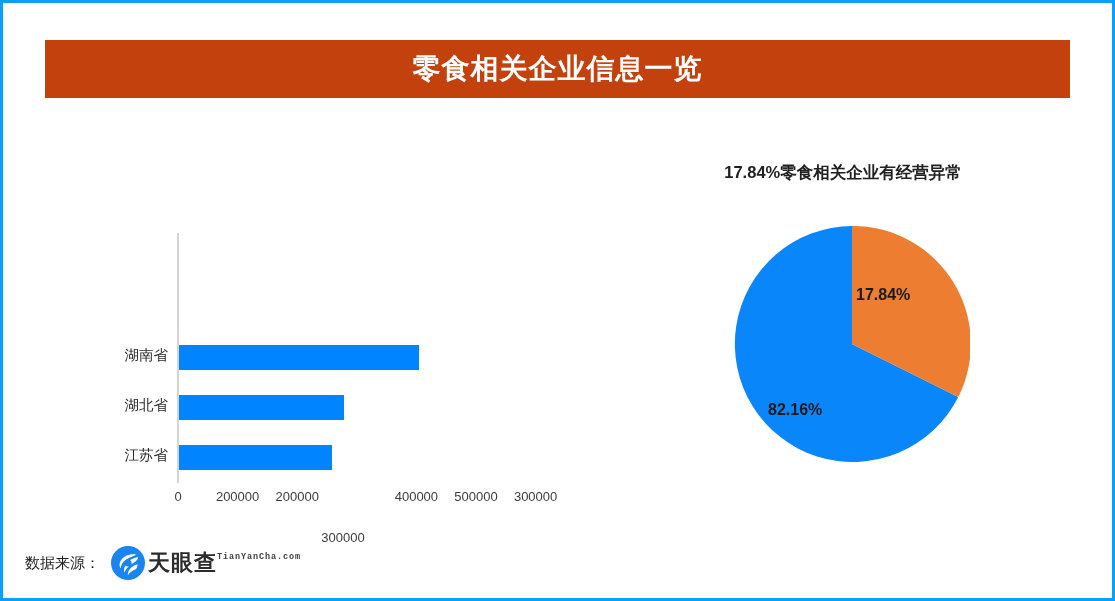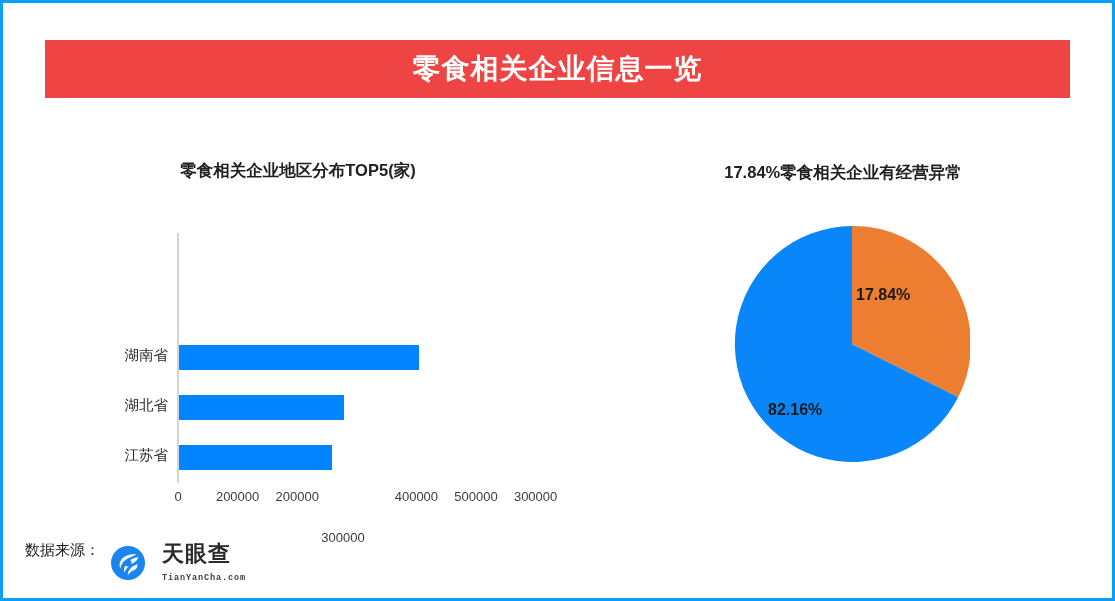--- a/index.html
+++ b/index.html
@@ -14,21 +14,21 @@
     width: 1115px; height: 601px;
     background: #ffffff;
     border: 3px solid #0c9ffa;
   }
 
   
   #header-banner {
     position: absolute;
     left: 42px; top: 37px;
     width: 1025px; height: 58px;
-    background: #ef4444;
+    background: #c2410c;
     display: flex;
     align-items: center;
     justify-content: center;
   }
   #header-title {
     color: #ffffff;
     font-size: 28px;
     font-weight: bold;
     letter-spacing: 1px;
     white-space: nowrap;
@@ -126,39 +126,39 @@
   }
   #pie-label-abnormal { left: 853px; top: 283px; }
   #pie-label-normal   { left: 765px; top: 398px; }
 
   
   #footer {
     position: absolute;
     left: 22px; top: 538px;
     height: 44px;
     display: flex;
+    align-items: center;
   }
   #footer-source-label {
     font-size: 15px;
     color: #1c1c1c;
     white-space: nowrap;
     margin-right: 6px;
   }
   #logo {
     display: flex;
     align-items: center;
     margin-left: 4px;
   }
   #logo-mark { display: block; }
   #logo-textblock {
-    margin-left: 16px;
-    display: flex;
-    flex-direction: column;
+    margin-left: 2px;
+    display: flex;
+    flex-direction: row;
     justify-content: center;
-    gap: 7px;
   }
   #logo-wordmark {
     font-size: 22px;
     font-weight: bold;
     color: #2b2b2b;
     line-height: 1.02;
     letter-spacing: 1px;
   }
   #logo-domain {
     font-size: 8.5px;
@@ -172,21 +172,20 @@
 </head>
 <body>
 
 <div id="page">
 
   <div id="header-banner">
     <div id="header-title">零食相关企业信息一览</div>
   </div>
 
   <div id="bar-panel">
-    <div id="bar-chart-title">零食相关企业地区分布TOP5(家)</div>
 
     <div id="bar-plot">
       <div id="bar-axis-line"></div>
 
 
 
       <div class="bar-row" style="top:100px;">
         <div class="bar-label">湖南省</div>
         <div class="bar-rect" style="width:240.2px;"></div>
       </div>

